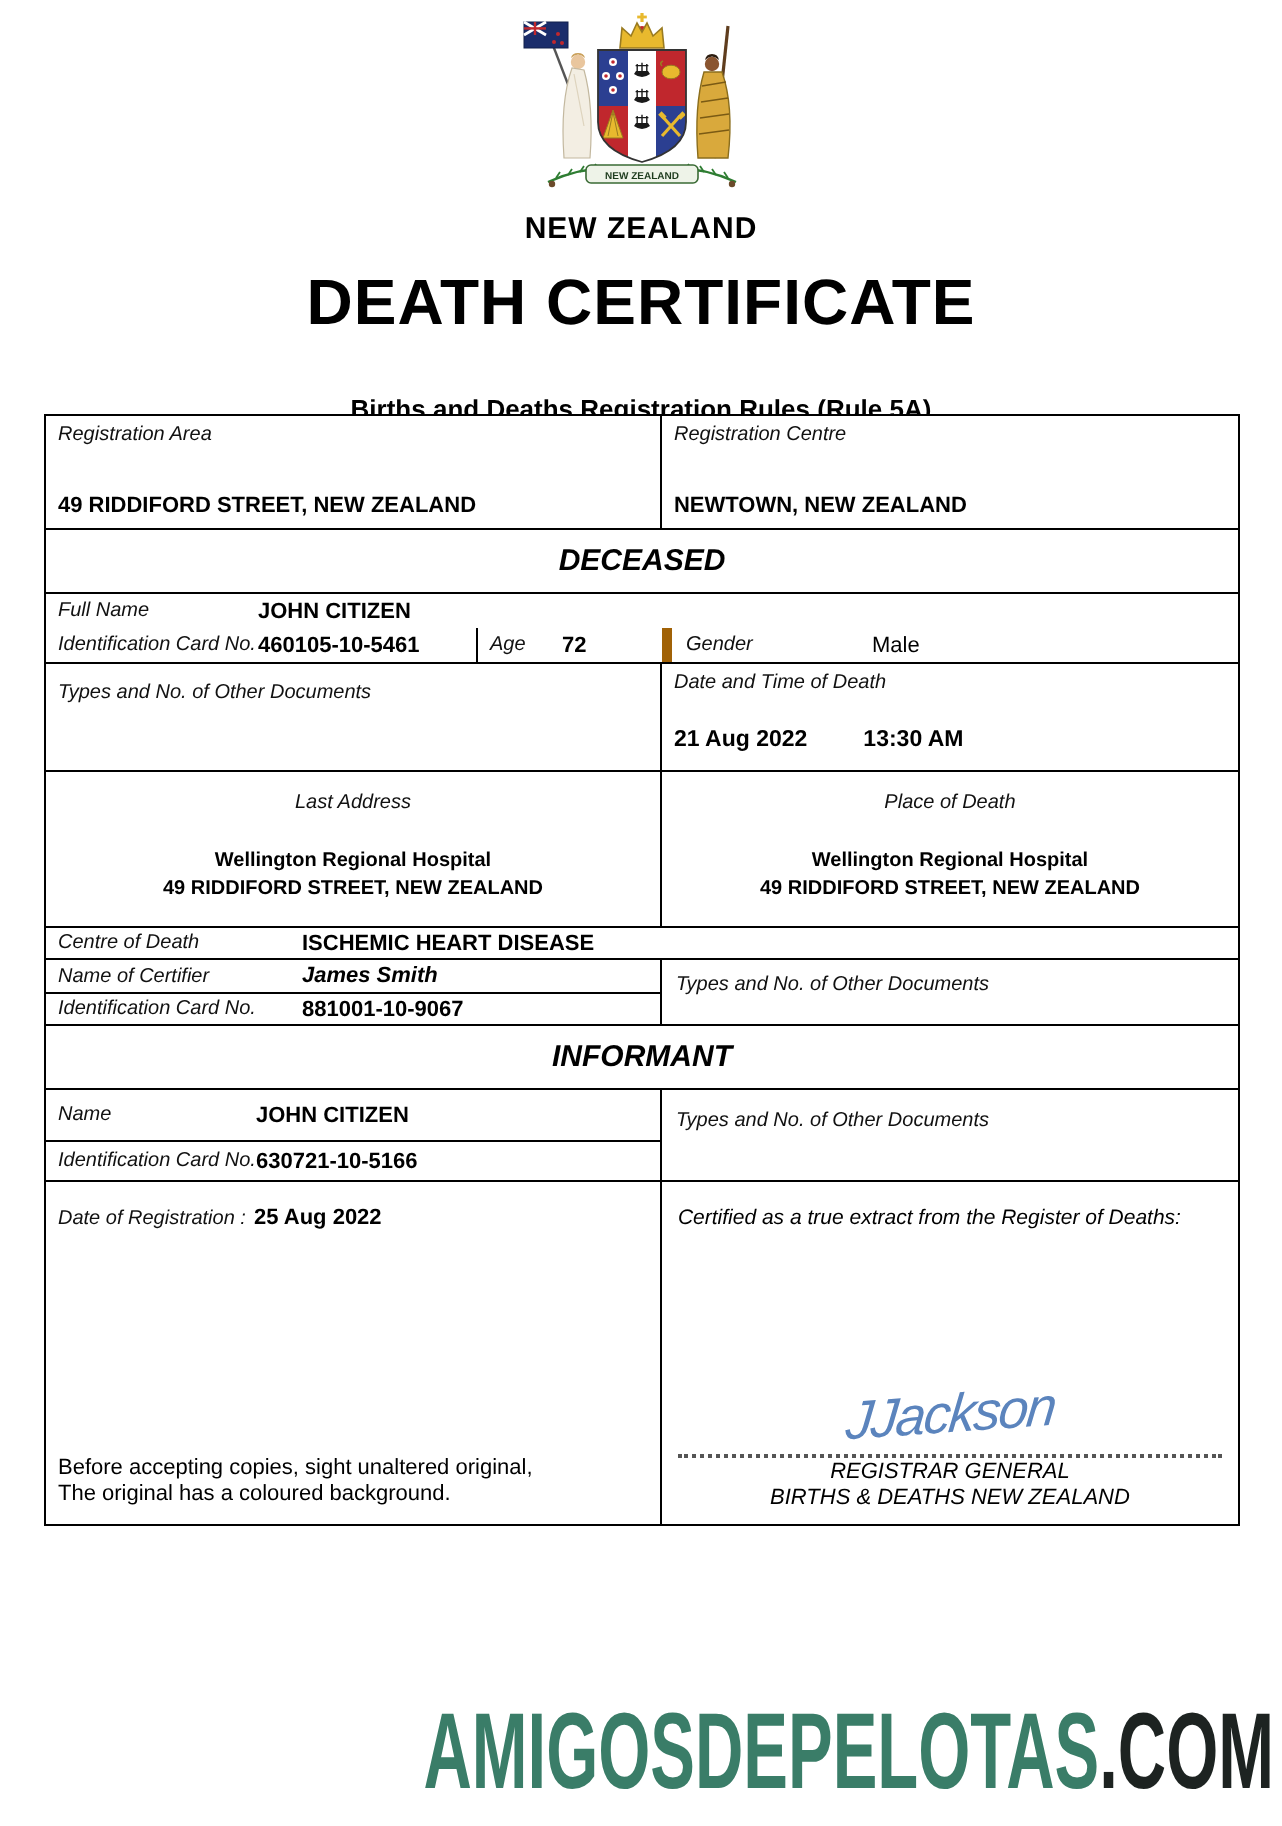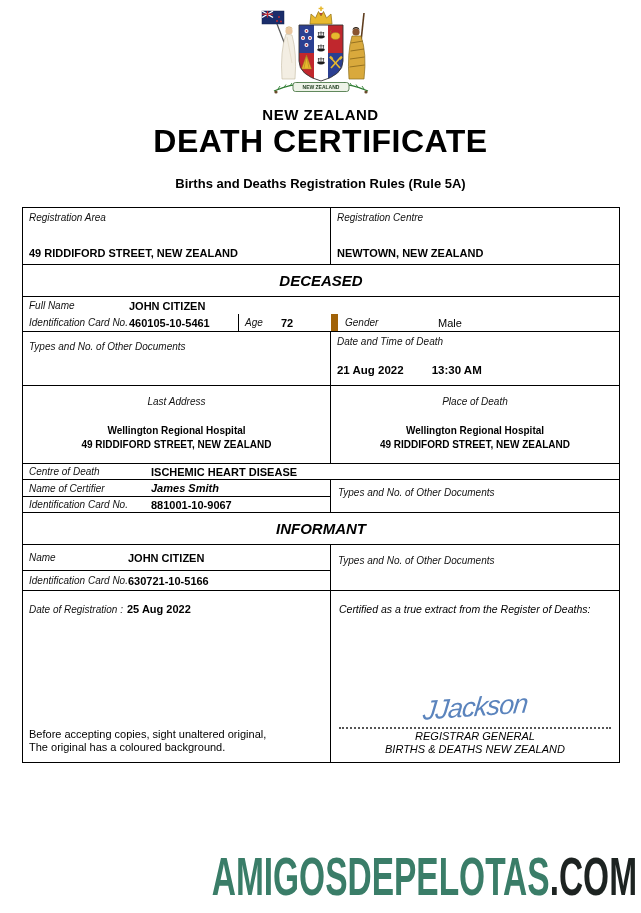--- a/index.html
+++ b/index.html
@@ -4,22 +4,22 @@
 <style>
   * { margin:0; padding:0; box-sizing:border-box; }
   html,body { width:641px; height:913px; background:#ffffff; }
   body { font-family:"Liberation Sans", sans-serif; color:#000; position:relative; overflow:hidden; }
 
   .page { position:absolute; inset:0; background:#fff; }
 
   
   .crest-wrap { width:100%; display:flex; justify-content:center; margin-top:5px; }
   .country { text-align:center; font-size:15px; font-weight:bold; letter-spacing:.5px; margin-top:6px; }
-  .main-title { text-align:center; font-size:32px; font-weight:bold; letter-spacing:.5px; margin-top:0; }
-  .subtitle { text-align:center; font-size:13px; font-weight:bold; margin-top:16px; }
+  .main-title { text-align:center; font-size:32px; font-weight:bold; letter-spacing:.5px; margin-top:10px; }
+  .subtitle { text-align:center; font-size:13px; font-weight:bold; margin-top:27px; }
 
   
   .cert { position:absolute; left:22px; top:207px; width:598px; border:1px solid #000; background:#fff; }
   .lbl { font-style:italic; font-size:10px; color:#111; }
   .val { font-weight:bold; font-size:11px; }
   .val-reg { font-size:11px; }
 
   .rowA { display:flex; height:56px; }
   .cellA { width:308px; padding:4px 6px 5px 6px; display:flex; flex-direction:column; }
   .cellA.right { width:290px; border-left:1px solid #000; }
@@ -27,21 +27,21 @@
 
   .section-hd { border-top:1px solid #000; text-align:center; font-weight:bold; font-style:italic; font-size:15px; padding:7px 0 7px 0; }
 
   .rowC { border-top:1px solid #000; }
   .c-line { display:flex; align-items:center; height:17px; }
   .c-lbl1 { width:106px; padding-left:6px; }
   .c-val1 { flex:1; }
   .c-val2 { width:109px; }
   .age-cell { width:93px; height:17px; border-left:1px solid #000; display:flex; align-items:center; }
   .age-cell .lbl { width:42px; padding-left:6px; }
-  .gender-cell { flex:1; height:17px; border-left:7px solid #a16207; display:flex; align-items:center; }
+  .gender-cell { flex:1; height:17px; border-left:5px solid #a16207; display:flex; align-items:center; }
   .gender-cell .lbl { width:100px; padding-left:7px; }
 
   .rowD { display:flex; height:54px; border-top:1px solid #000; }
   .cellD { width:308px; padding:4px 6px; }
   .cellD.right { width:290px; border-left:1px solid #000; display:flex; flex-direction:column; }
   .dt-line { margin-top:auto; display:flex; gap:28px; padding-bottom:5px; }
   .dt-line .val { font-size:11.5px; }
 
   .rowE { display:flex; height:78px; border-top:1px solid #000; }
   .cellE { width:308px; padding:5px 6px;text-align:center; }

